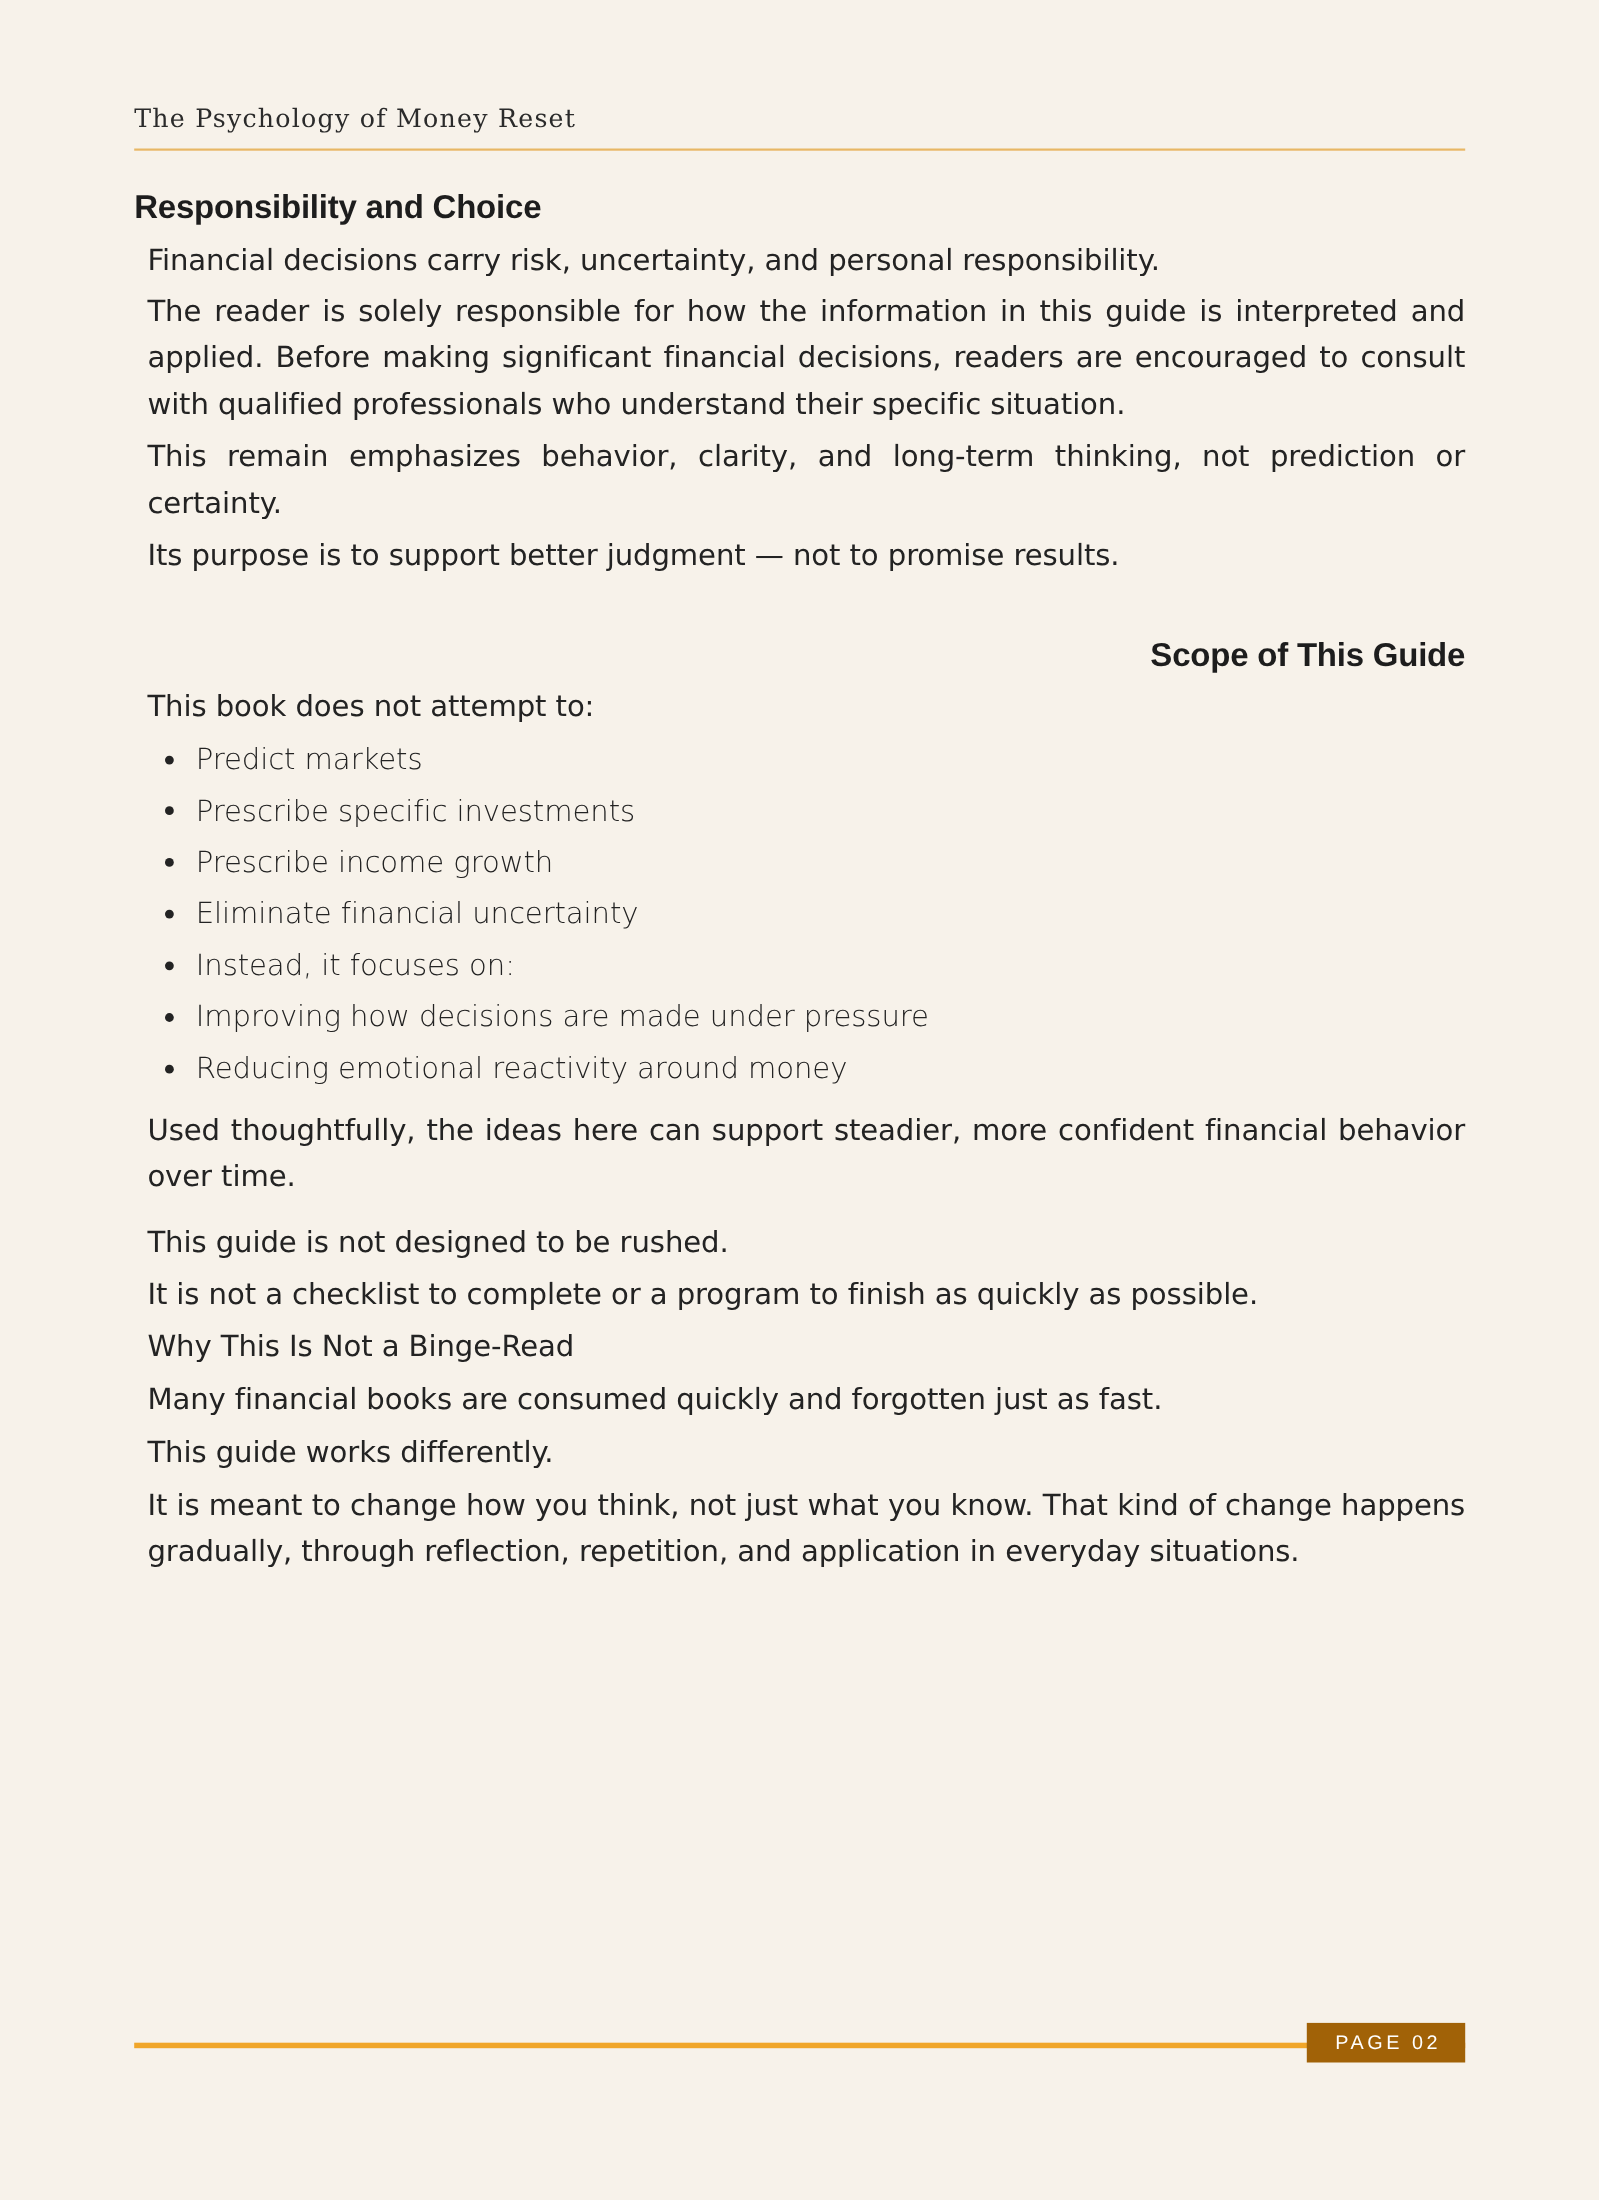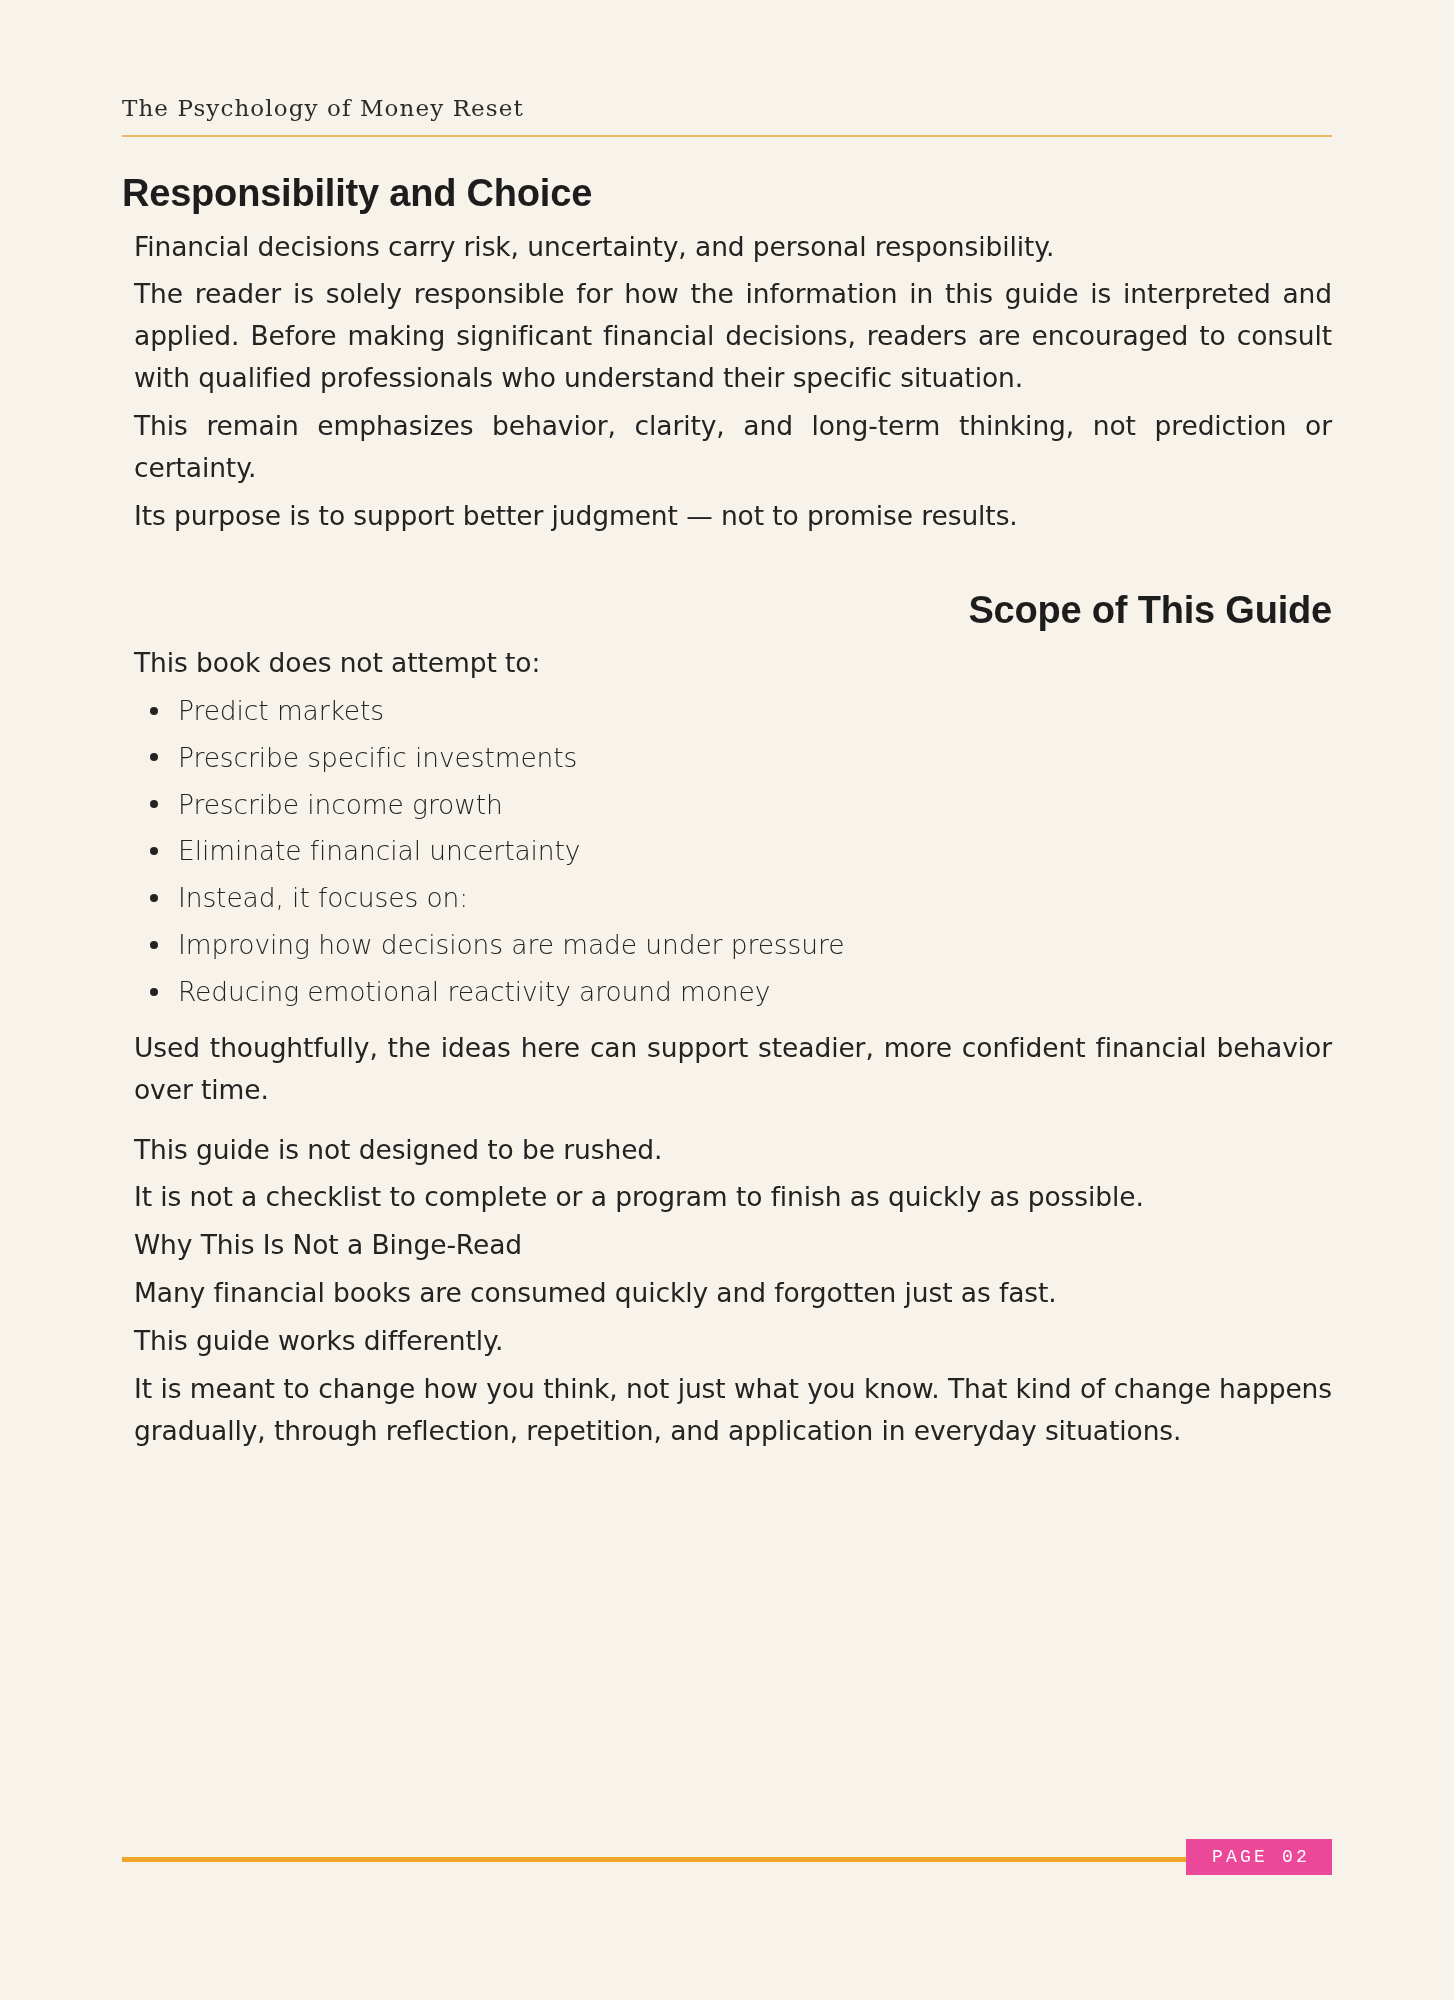--- a/index.html
+++ b/index.html
@@ -49,21 +49,21 @@
   .content {
     position: absolute;
     left: 122px;
     top: 170px;
     width: 1210px;
   }
 
   h2.section-heading {
     font-family: "Liberation Sans", sans-serif;
     font-weight: bold;
-    font-size: 38px;
+    font-size: 30px;
     color: #1d1d1d;
     margin: 0 0 8px 0;
     letter-spacing: -0.2px;
     line-height: 1.25;
   }
   .section-heading.spaced {
     margin-top: 50px;
     text-align: right;
   }
 
@@ -125,23 +125,23 @@
     left: 0;
     top: 18px;
     width: 100%;
     height: 5px;
     background: #f0a62a;
   }
   .page-badge {
     position: absolute;
     right: 0;
     top: 0;
-    background: #ec4899;
+    background: #a16207;
     color: #ffffff;
-    font-family: Liberation Mono, monospace;
+    font-family: Liberation Sans, sans-serif;
     font-size: 18px;
     letter-spacing: 3.2px;
     padding: 9px 22px 9px 26px;
     line-height: 1;
     white-space: nowrap;
   }
 </style>
 </head>
 <body>
 

